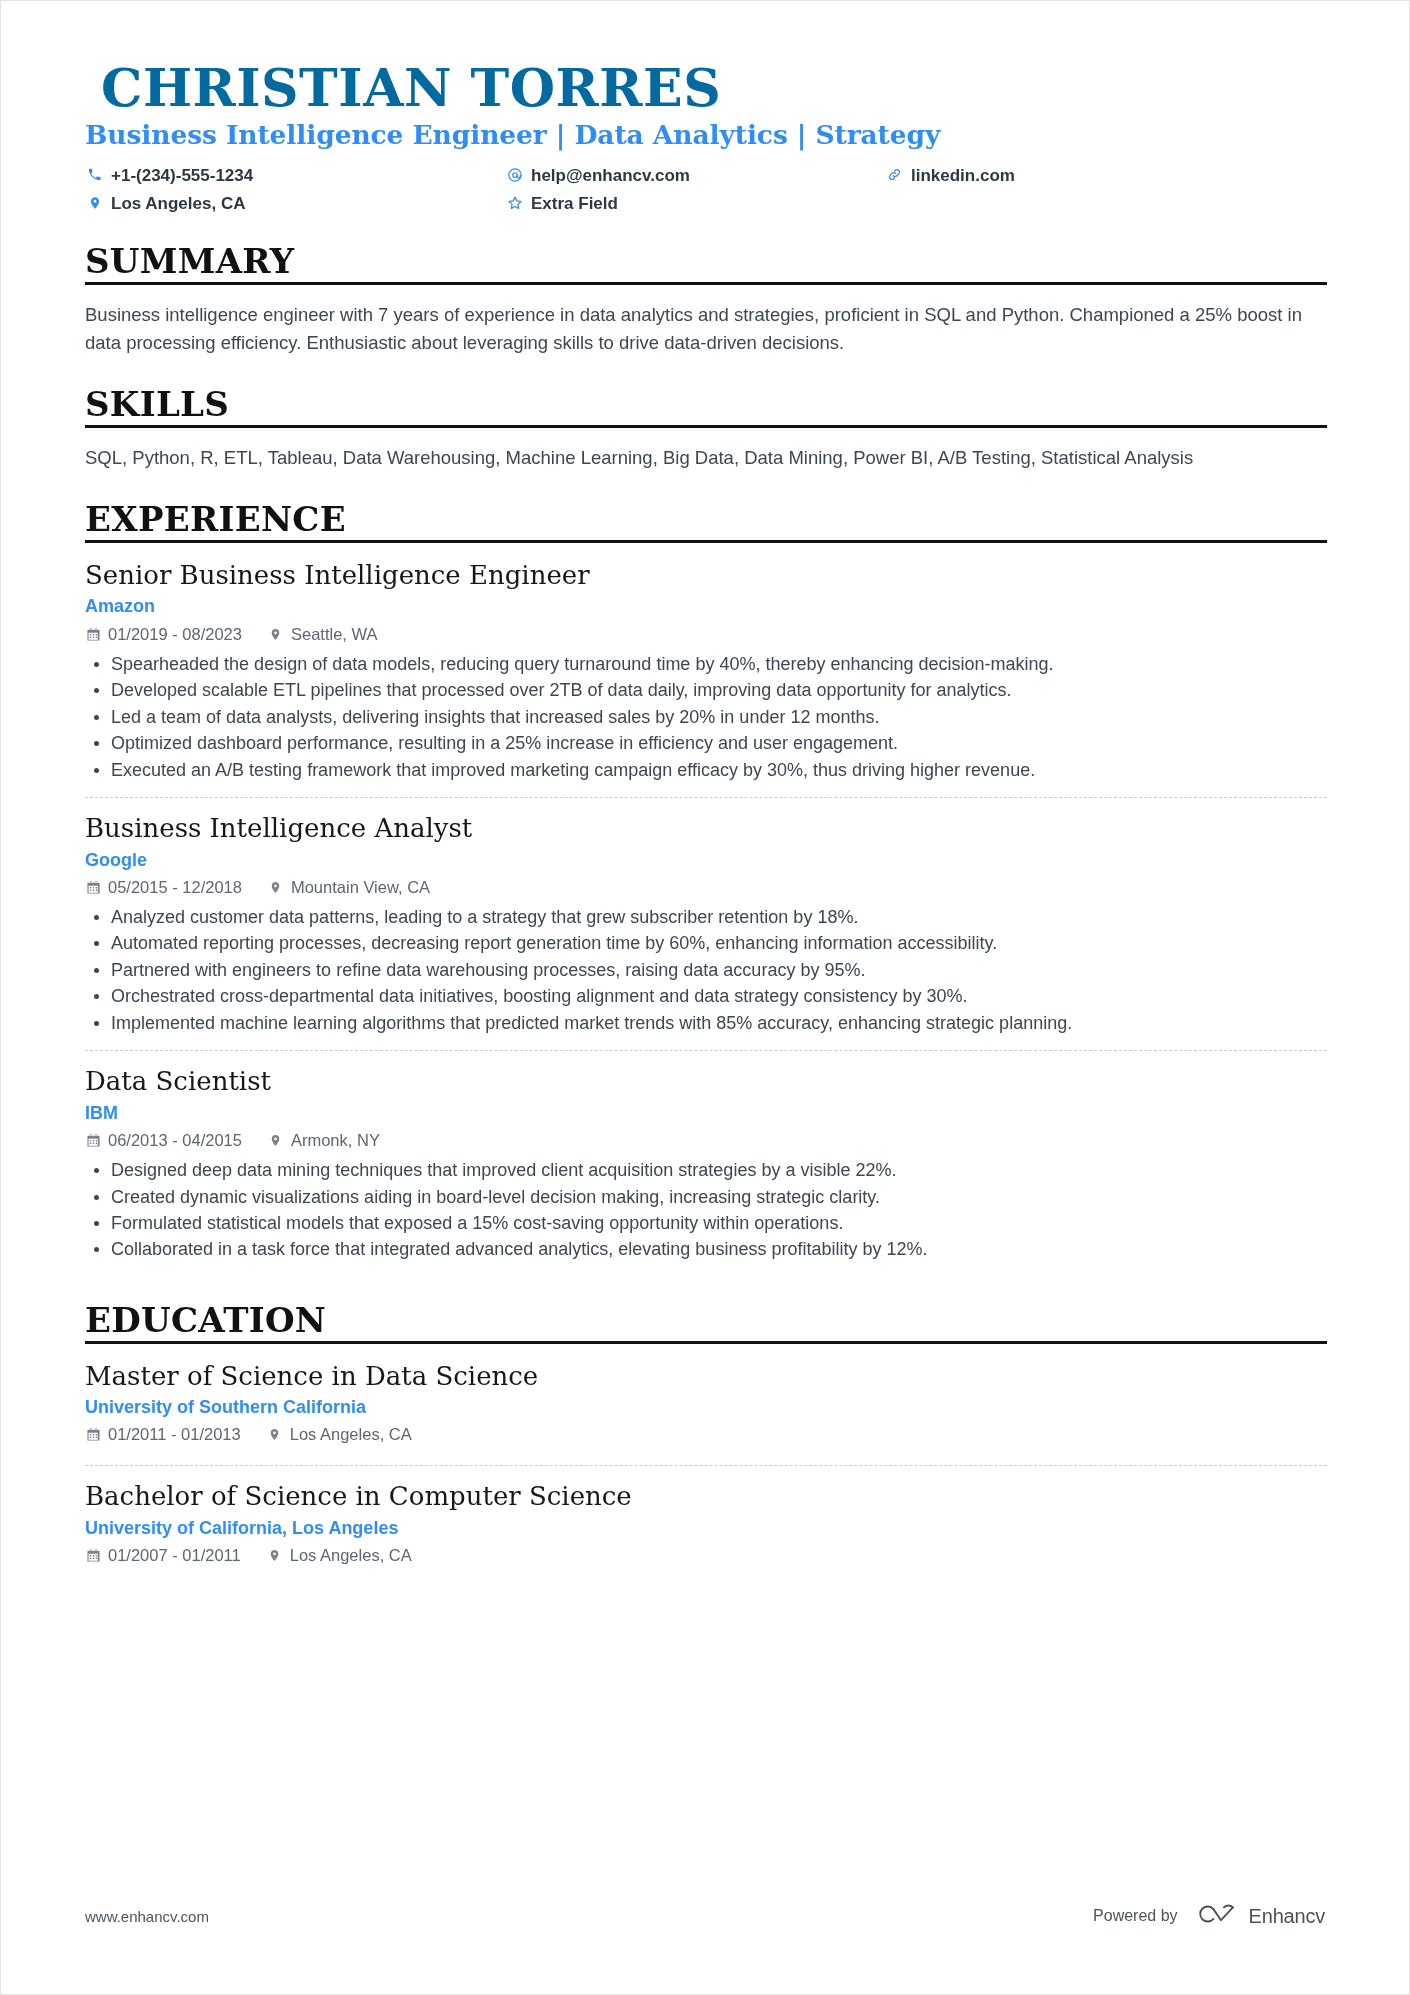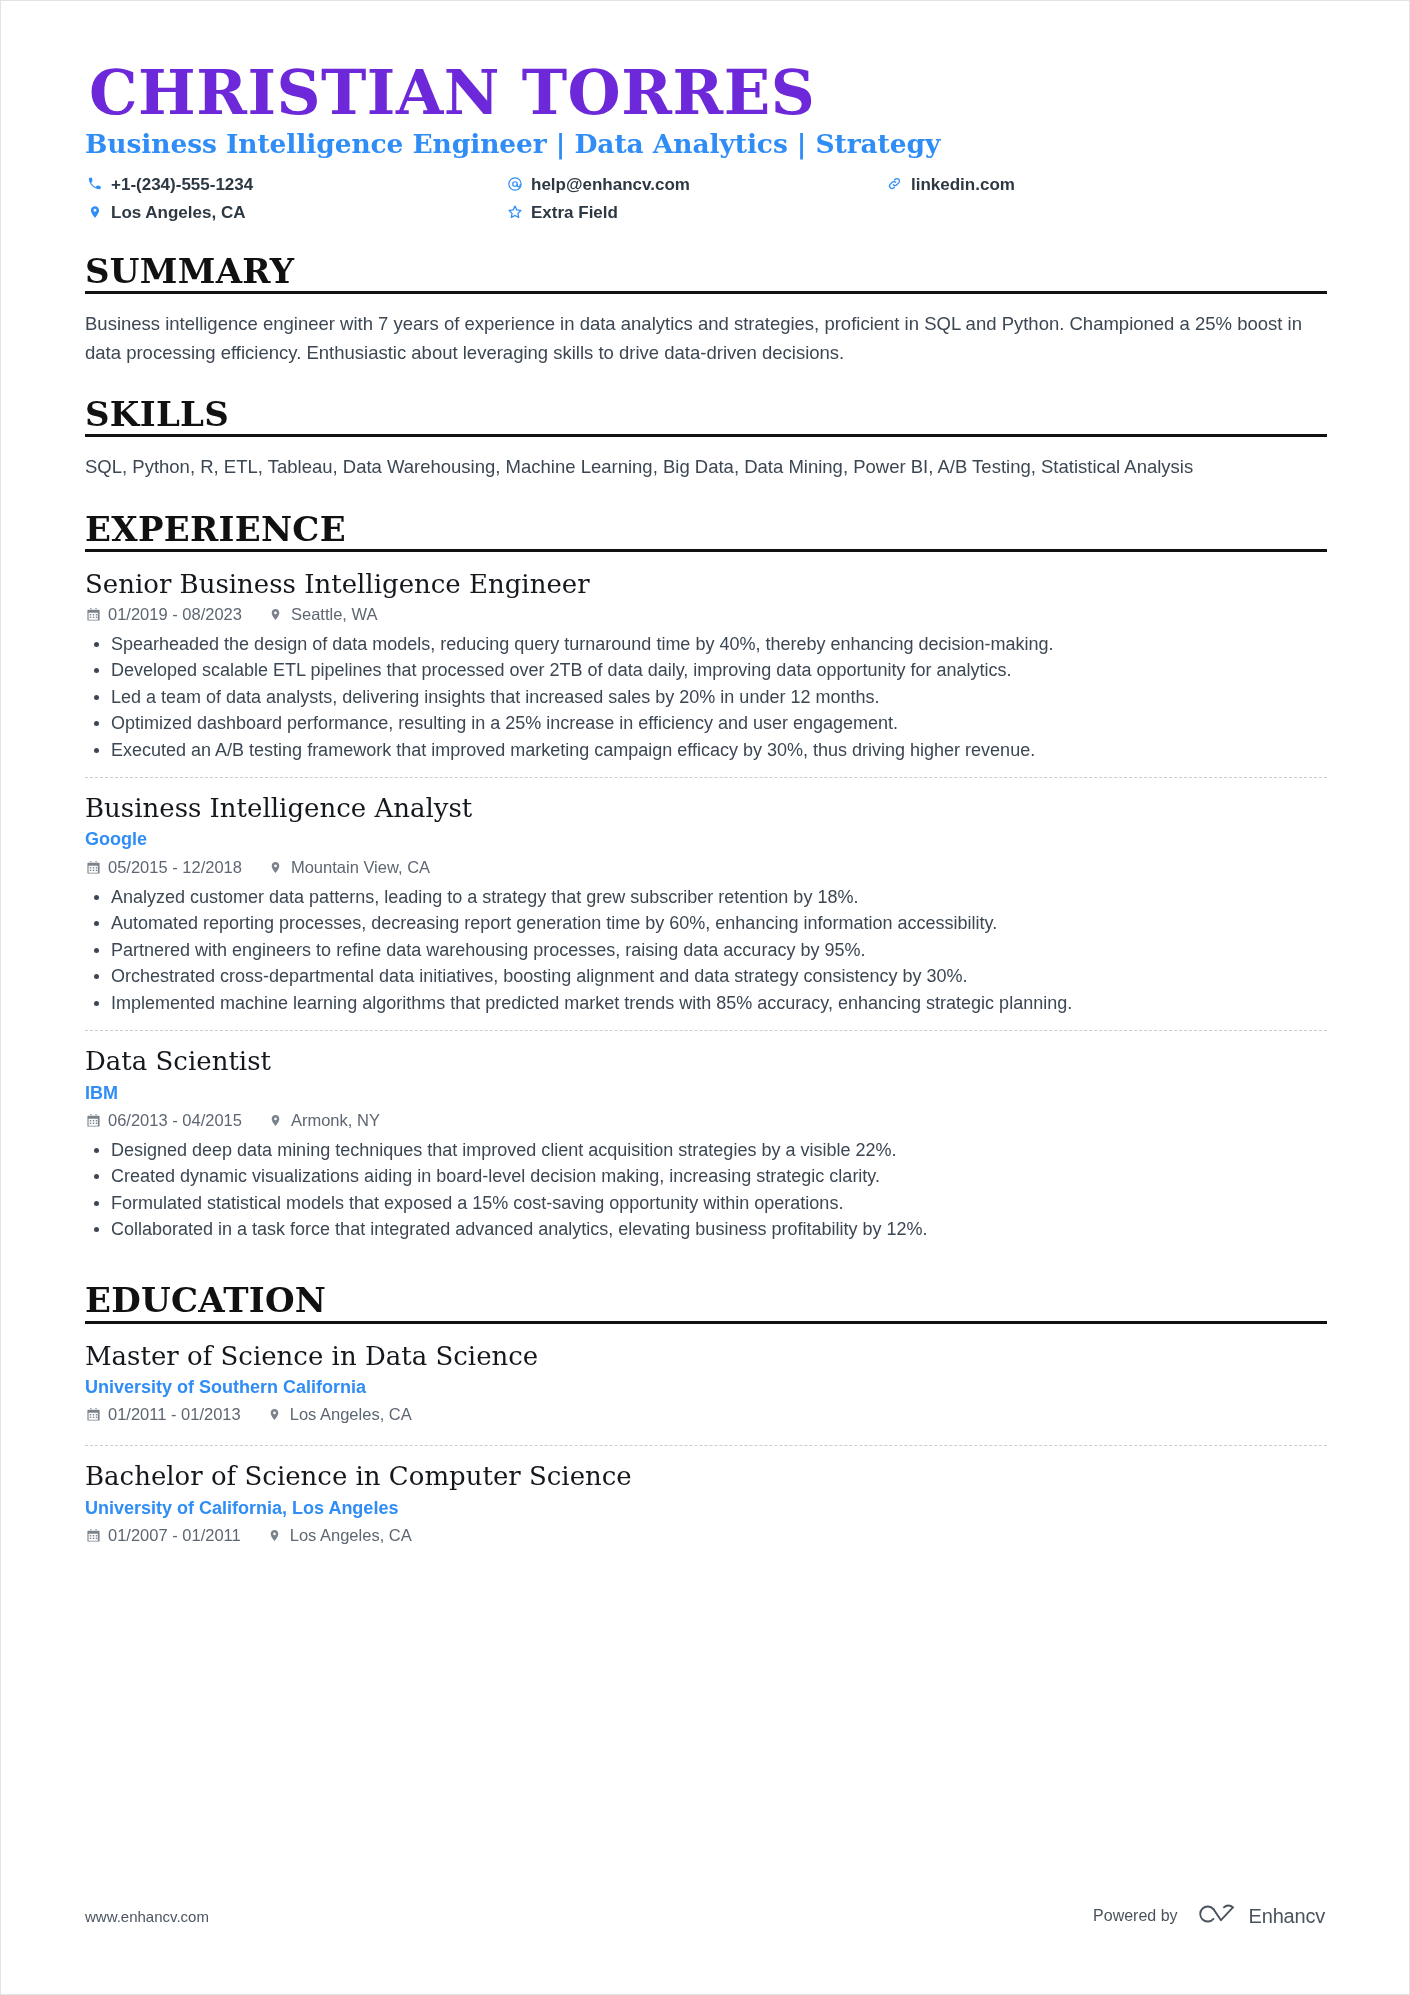--- a/index.html
+++ b/index.html
@@ -33,25 +33,25 @@
     position: absolute;
     left: 84px;
     top: 60px;
     width: 1242px;
   }
 
   
   .name {
     font-family: "DejaVu Serif", "Liberation Serif", serif;
     font-weight: 700;
-    font-size: 61px;
+    font-size: 52px;
     letter-spacing: 0.5px;
     line-height: 1.04;
-    color: #6d28d9;
-    margin: 0 0 4px 4px;
+    color: #0369a1;
+    margin: 0 0 4px 16px;
     white-space: nowrap;
   }
   .headline {
     font-family: "DejaVu Serif", "Liberation Serif", serif;
     font-weight: 700;
     font-size: 26.5px;
     line-height: 1.2;
     color: #2f8df5;
     margin: 0 0 14px 0;
     letter-spacing: -0.1px;
@@ -283,20 +283,21 @@
         <div class="section-rule"></div>
         <div class="body-text">SQL, Python, R, ETL, Tableau, Data Warehousing, Machine Learning, Big Data, Data Mining, Power BI, A/B Testing, Statistical Analysis</div>
       </div>
 
       <div class="section">
         <div class="section-head">EXPERIENCE</div>
         <div class="section-rule"></div>
         <div id="experience-list">
             <div class="entry">
               <div class="entry-title">Senior Business Intelligence Engineer</div>
+              <div class="entry-org">Amazon</div>
               <div class="entry-meta">
                 <span class="mi">
                   <svg width="15" height="15" viewBox="0 0 24 24" fill="currentColor">
                     <path d="M7 1.5h1.8v2H7zM15.2 1.5H17v2h-1.8z"></path>
                     <path d="M3.2 4.2h17.6c.5 0 .9.4.9.9v15.5c0 .5-.4.9-.9.9H3.2a.9.9 0 0 1-.9-.9V5.1c0-.5.4-.9.9-.9zm.9 5v11h14.8v-11H4.1z"></path>
                     <rect x="6" y="11.3" width="2.4" height="2.2"></rect>
                     <rect x="10.8" y="11.3" width="2.4" height="2.2"></rect>
                     <rect x="15.6" y="11.3" width="2.4" height="2.2"></rect>
                     <rect x="6" y="15.4" width="2.4" height="2.2"></rect>
                     <rect x="10.8" y="15.4" width="2.4" height="2.2"></rect>

